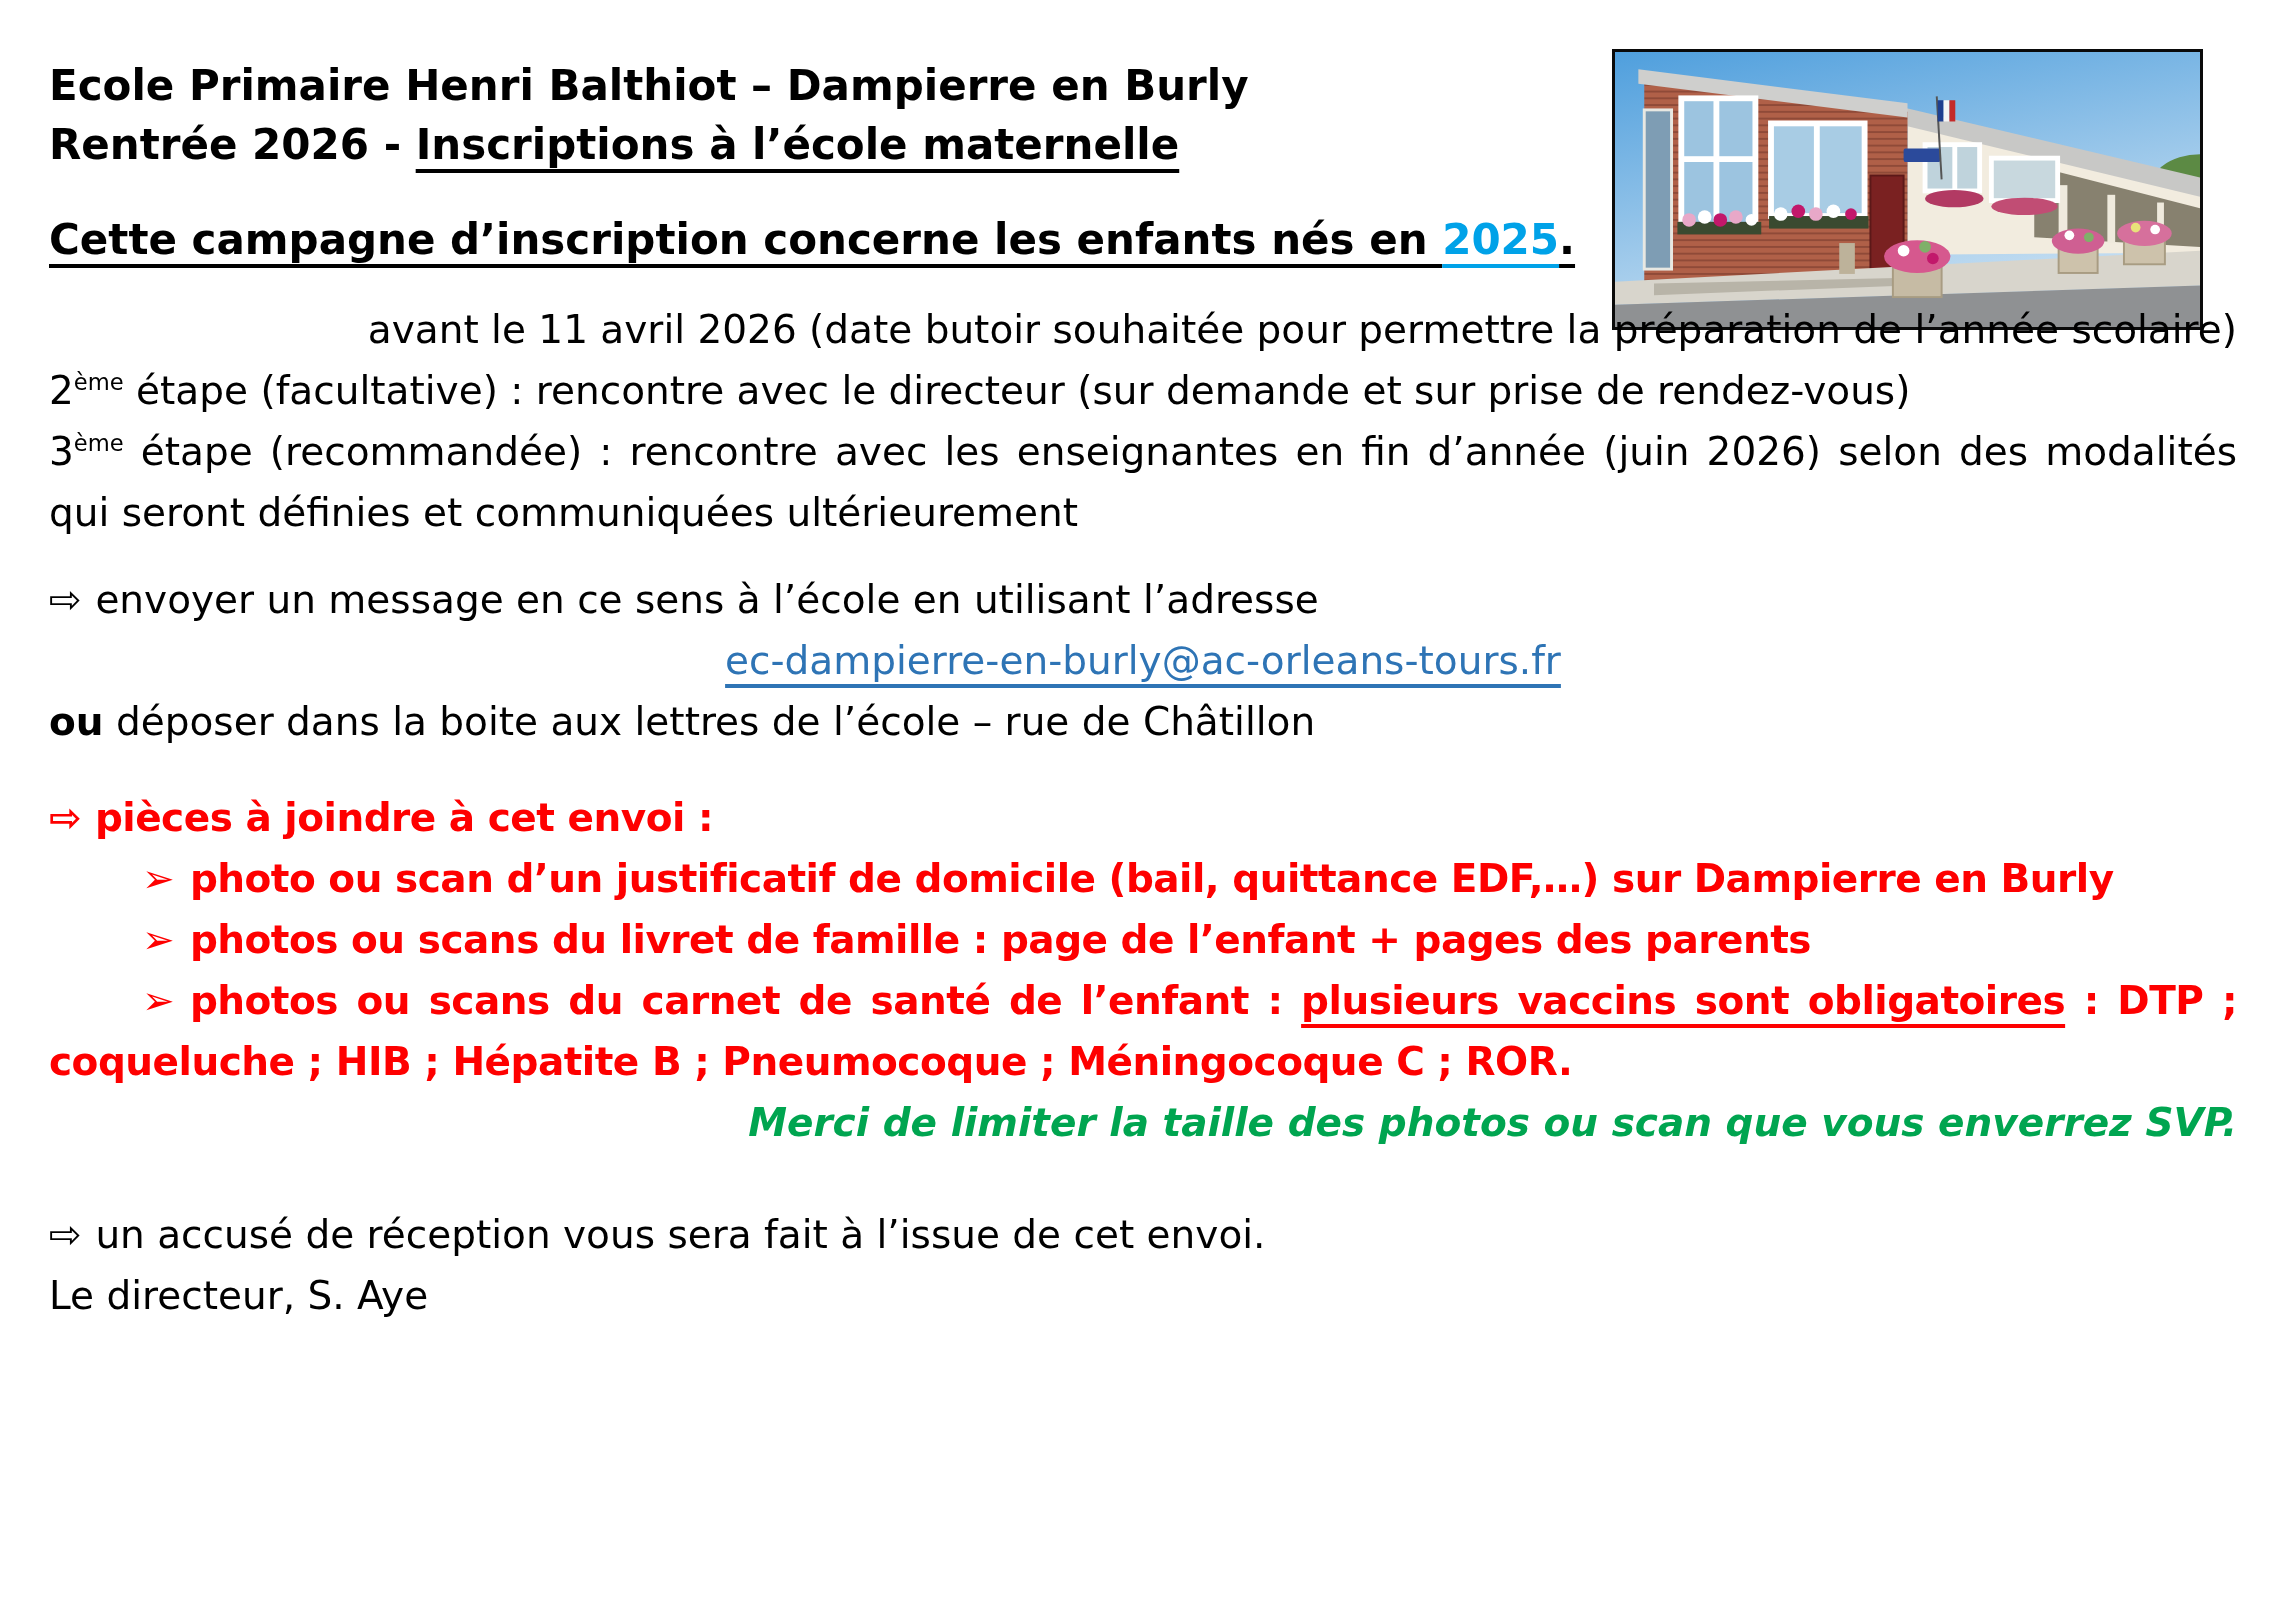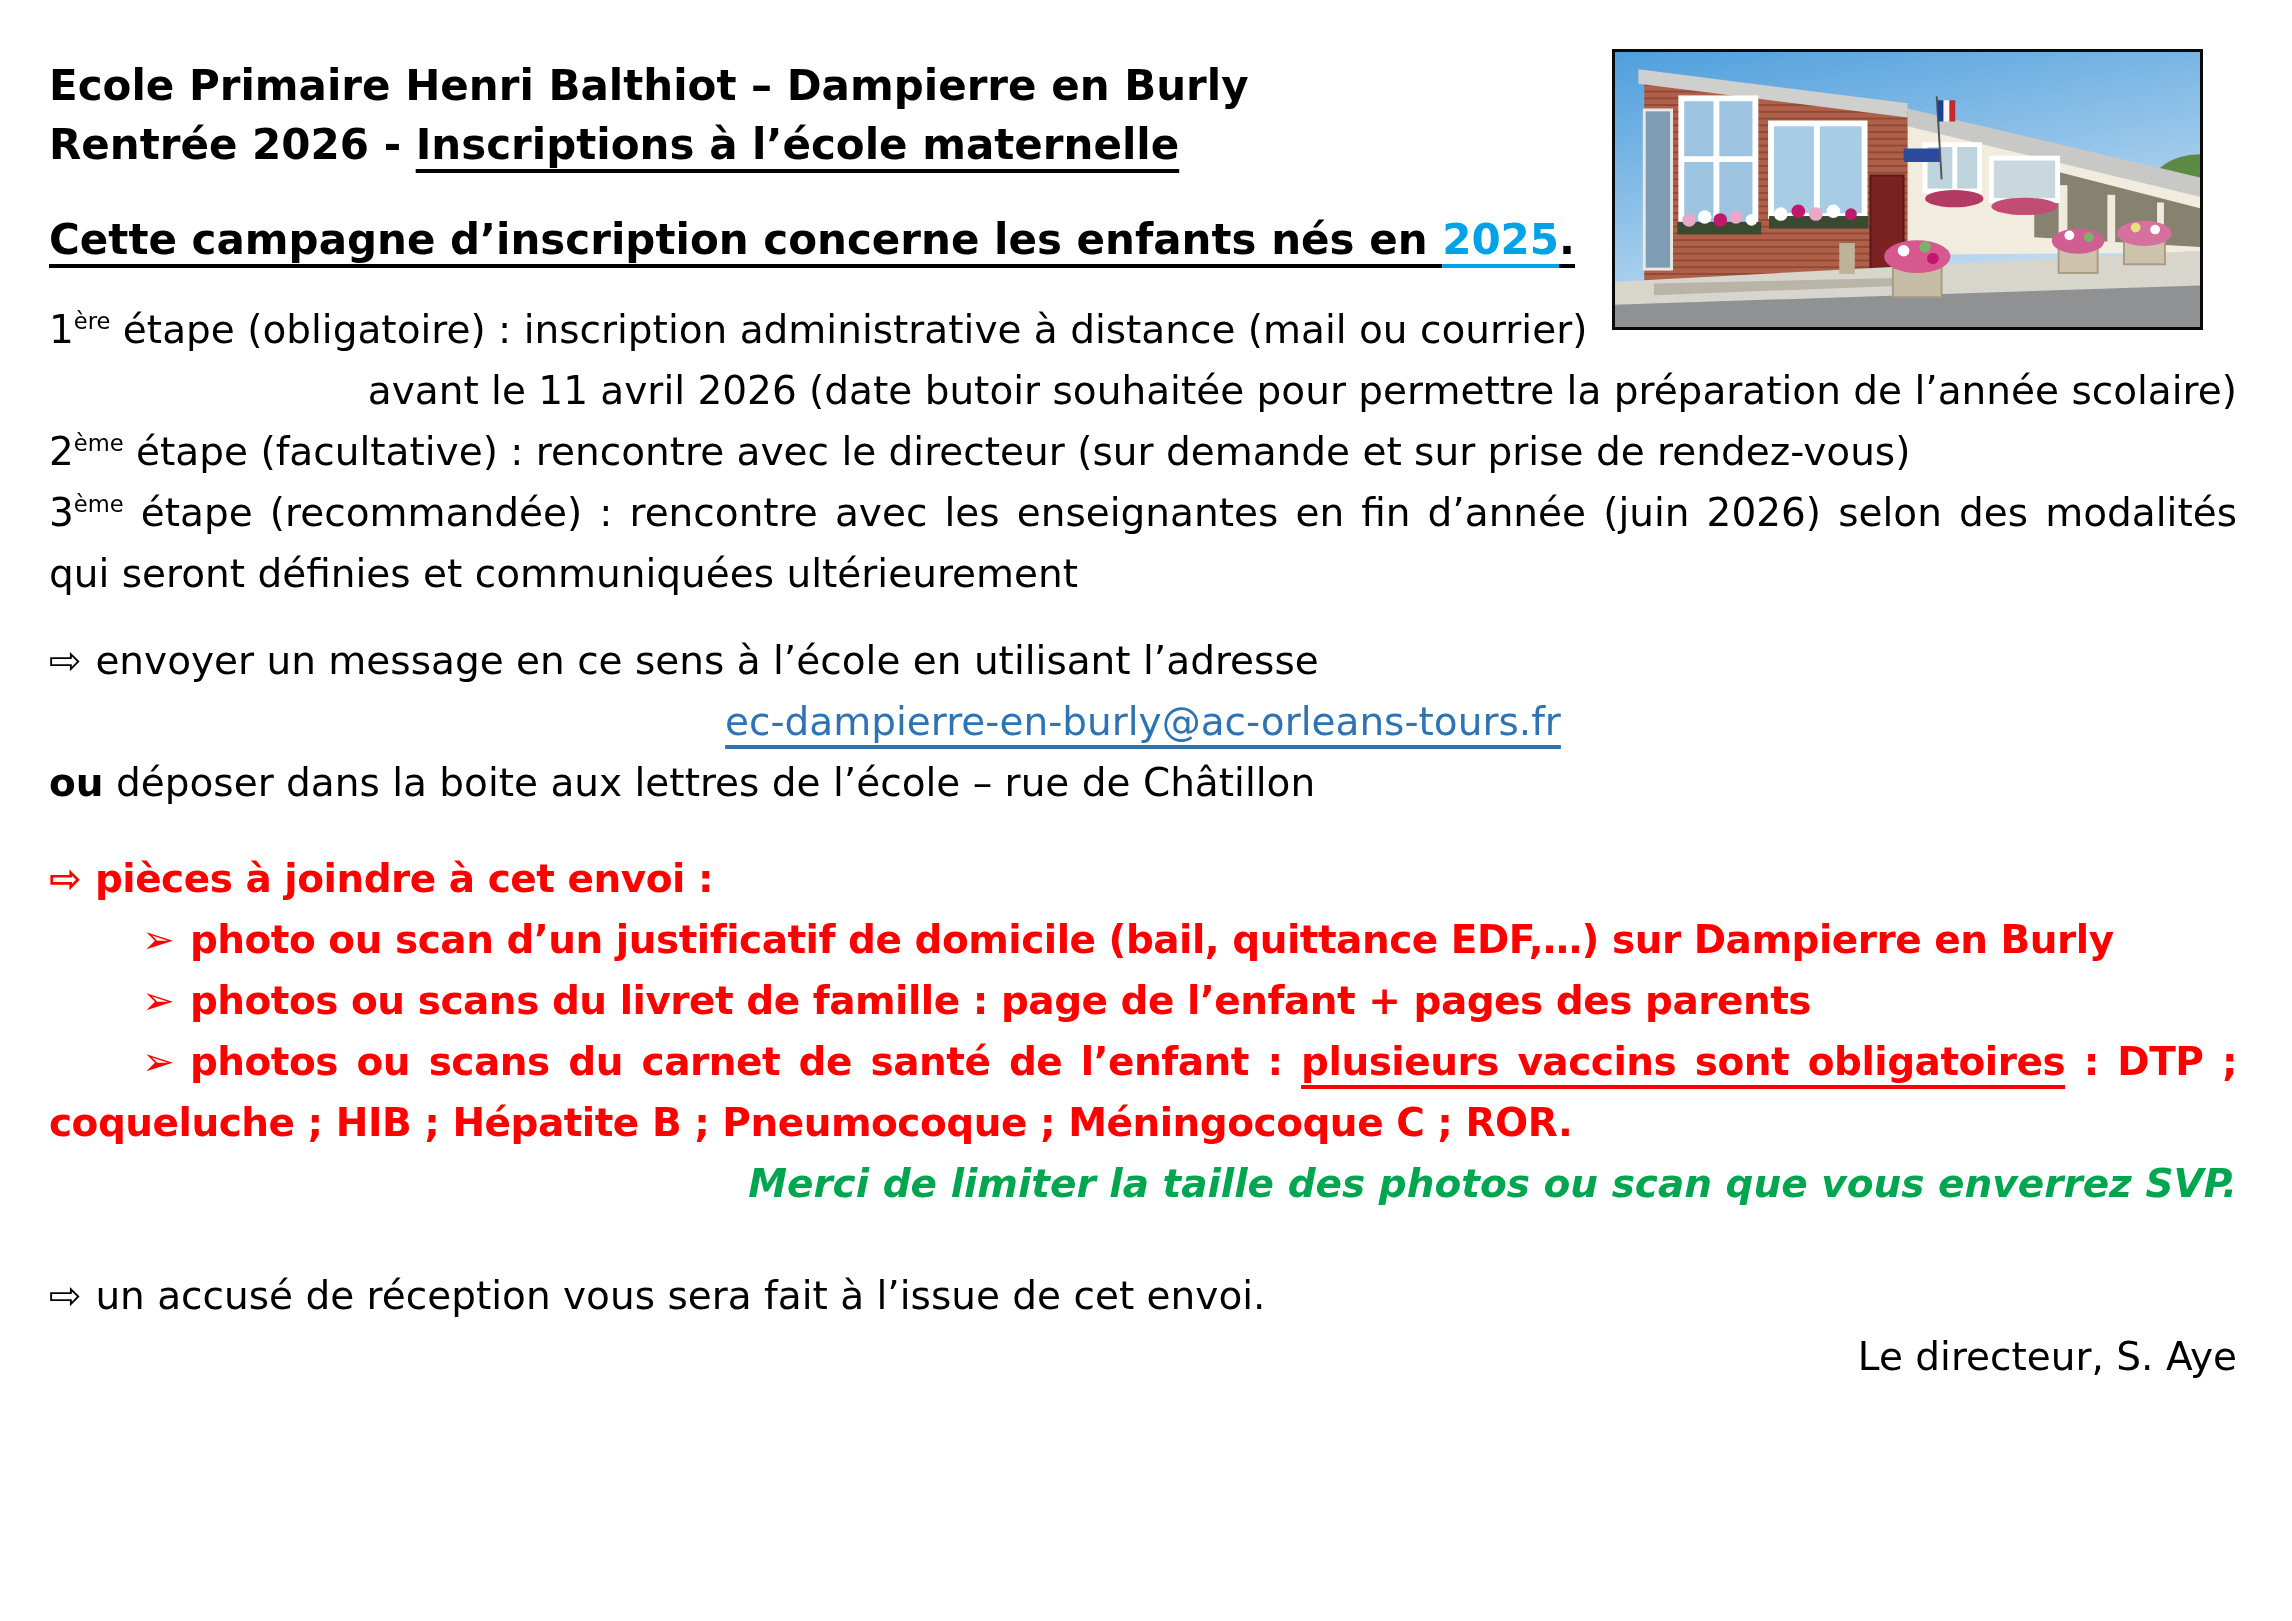--- a/index.html
+++ b/index.html
@@ -44,21 +44,21 @@
   .arrow { margin-right: 13.7px; }
   .note {
     margin-top: 0px;
     text-align: right;
     color: var(--green, #00A550);
     font-weight: bold;
     font-style: italic;
     letter-spacing: 0;
   }
   .footer { margin-top: 51px; }
-  .signature { text-align: right; }
+  .signature { text-align: left; }
   .photo {
     position: absolute;
     left: 1612px; top: 49px;
     width: 591px; height: 281px;
     border: 3.9px solid #0a0a0a;
     background: #bcd7ee;
   }
   .photo svg { display: block; width: 100%; height: 100%; }
 </style>
 </head>
@@ -155,21 +155,20 @@
   <div class="header">
     <div><span>Ecole Primaire Henri Balthiot – Dampierre en Burly</span></div>
     <div><span>Rentrée 2026 - </span><span class="u">Inscriptions à l’école maternelle</span></div>
   </div>
 
   <div class="campaign">
     <span class="u">Cette campagne d’inscription concerne les enfants nés en </span><span class="u year">2025</span><span class="u">.</span>
   </div>
 
   <div class="steps">
-    <div><span>1</span><sup>ère</sup><span> étape (obligatoire) : inscription administrative à distance (mail ou courrier)</span></div>
     <div class="indent-tab"><span>avant le 11 avril 2026 (date butoir souhaitée pour permettre la préparation de l’année scolaire)</span></div>
     <div><span>2</span><sup>ème</sup><span> étape (facultative) : rencontre avec le directeur (sur demande et sur prise de rendez-vous)</span></div>
     <div class="justify"><span>3</span><sup>ème</sup><span> étape (recommandée) : rencontre avec les enseignantes en fin d’année (juin 2026) selon des modalités qui seront définies et communiquées ultérieurement</span></div>
   </div>
 
 
   <div class="envoi">
     <div><span class="arrow">⇨</span><span>envoyer un message en ce sens à l’école en utilisant l’adresse</span></div>
     <div class="email-line"><a class="email-link">ec-dampierre-en-burly@ac-orleans-tours.fr</a></div>
     <div><span class="bold">ou</span><span> déposer dans la boite aux lettres de l’école – rue de Châtillon</span></div>

